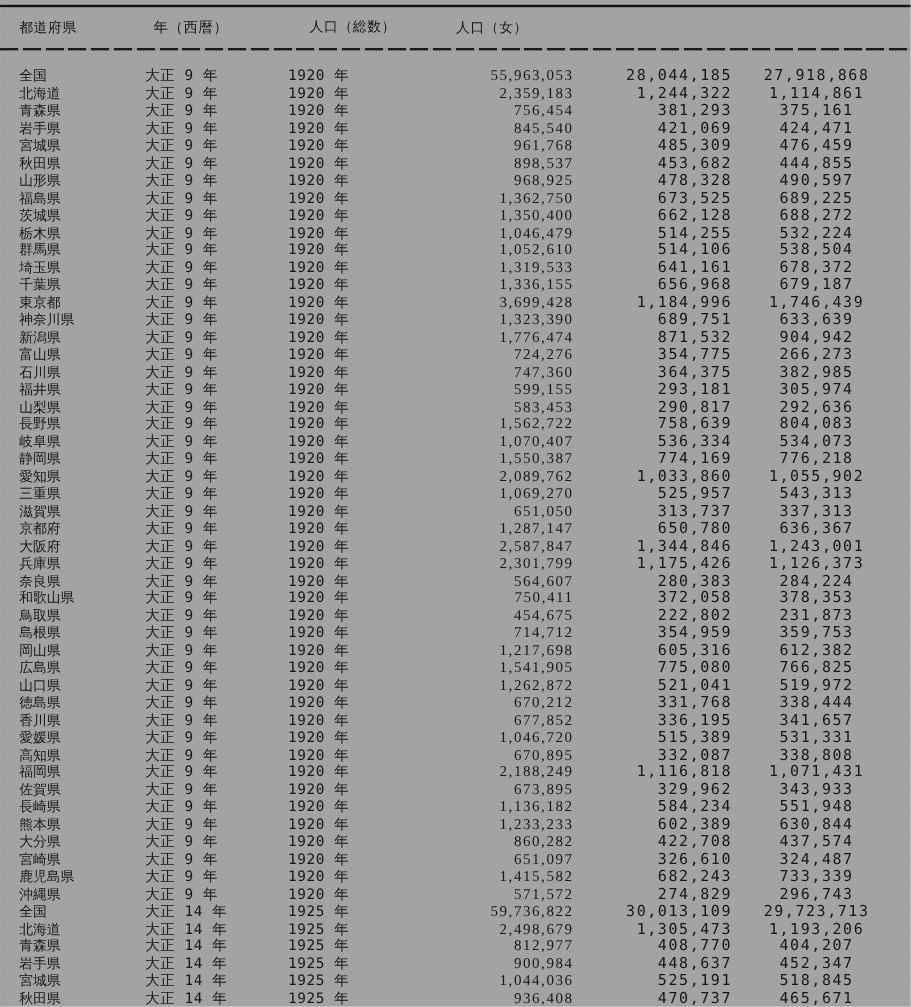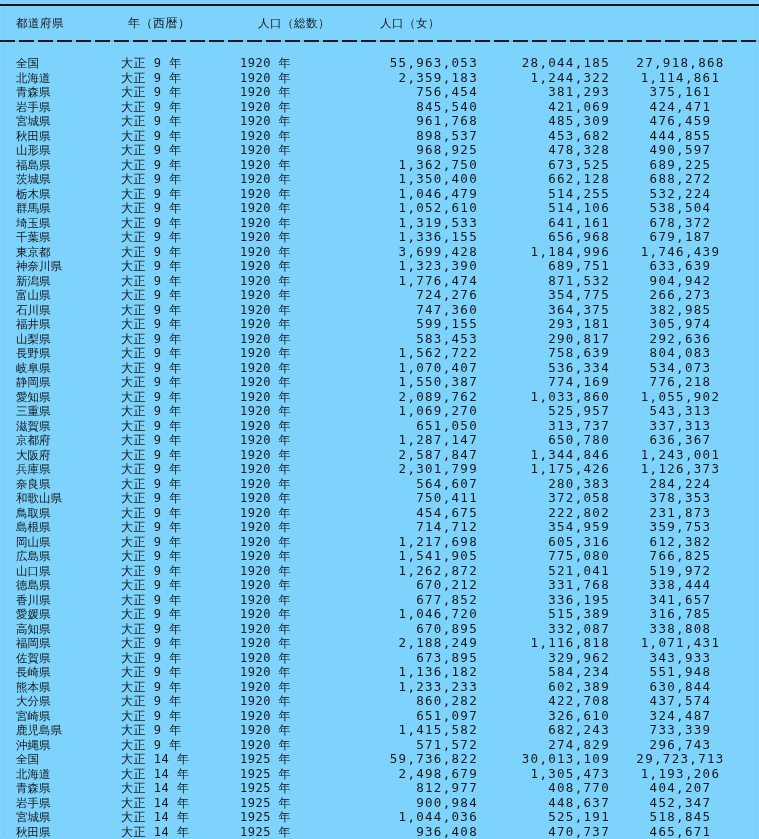--- a/index.html
+++ b/index.html
@@ -4,21 +4,21 @@
 <style>
   html, body {
     margin: 0;
     padding: 0;
     background: #e8e8e4;
   }
   .page {
     position: relative;
     width: 759px;
     height: 839px;
-    background: #7dd3fc;
+    background: #a3a3a3;
     overflow: hidden;
     font-family: "DejaVu Sans", "Liberation Sans", sans-serif;
     color: #171717;
     box-sizing: border-box;
   }
   
   .page::before, .page::after {
     content: "";
     position: absolute;
     top: 0; bottom: 0;
@@ -82,21 +82,21 @@
     letter-spacing: 0.5px;
   }
   .c2 { padding-left: 3px; }
   .c3 { padding-left: 2px; }
   .num {
     font-family: "DejaVu Sans Mono", "Liberation Mono", monospace;
     font-size: 12.5px;
     letter-spacing: 1.3px;
     text-align: right;
   }
-  .c4 { padding-right: 2px; }
+  .c4 { padding-right: 2px; font-family: Liberation Serif, serif; }
   .c5 { padding-right: 4px; }
   .c6 { padding-right: 12px; text-align: center; }
 </style>
 </head>
 <body>
 
 <div class="page">
   <div class="top-rule"></div>
 
   <div class="grid-row header-row">
@@ -412,21 +412,21 @@
         <div class="c c4 num">677,852</div>
         <div class="c c5 num">336,195</div>
         <div class="c c6 num">341,657</div>
       </div>
       <div class="grid-row row">
         <div class="c c1">愛媛県</div>
         <div class="c c2">大正 9 年</div>
         <div class="c c3">1920 年</div>
         <div class="c c4 num">1,046,720</div>
         <div class="c c5 num">515,389</div>
-        <div class="c c6 num">316,785</div>
+        <div class="c c6 num">531,331</div>
       </div>
       <div class="grid-row row">
         <div class="c c1">高知県</div>
         <div class="c c2">大正 9 年</div>
         <div class="c c3">1920 年</div>
         <div class="c c4 num">670,895</div>
         <div class="c c5 num">332,087</div>
         <div class="c c6 num">338,808</div>
       </div>
       <div class="grid-row row">

